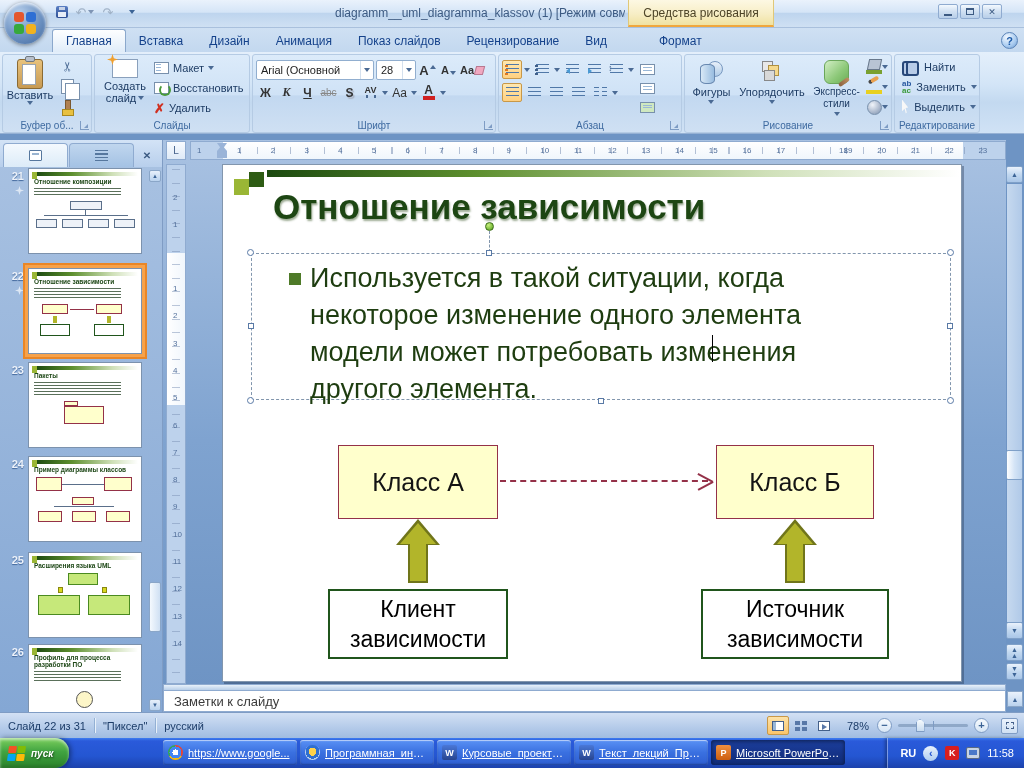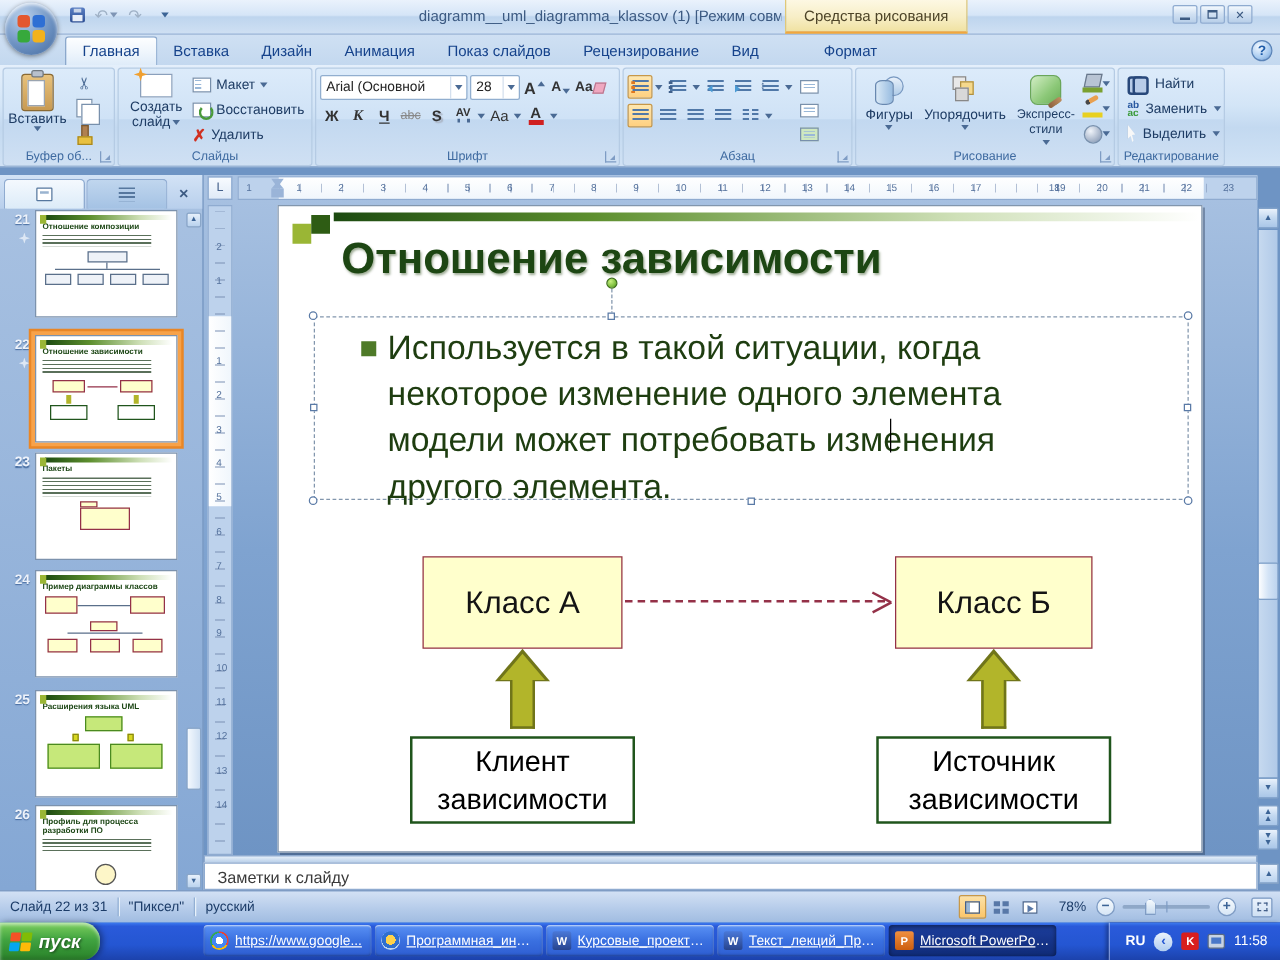--- a/index.html
+++ b/index.html
@@ -294,21 +294,21 @@
   .taskbar { position:absolute; left:0; top:738px; width:1024px; height:30px;
     background:linear-gradient(#3e7cf0,#2a5ada 10%,#2456d2 60%,#1c42ac); }
   .startbtn { position:absolute; left:0; top:0; height:30px; padding:0 16px 0 8px; border-radius:0 14px 14px 0;
     background:linear-gradient(#7ed05e,#41a441 45%,#2f8a2f 85%,#267226);
     box-shadow:inset 0 2px 3px rgba(255,255,255,.55), 2px 0 5px rgba(0,0,0,.4);
     display:flex; align-items:center; gap:6px; }
   .wlogo { width:17px; height:15px; display:grid; grid-template-columns:1fr 1fr; grid-template-rows:1fr 1fr; gap:1px; transform:skewX(-8deg); }
   .wlogo i { border-radius:1px; }
   .wlogo .w1 { background:#f35325; } .wlogo .w2 { background:#81bc06; }
   .wlogo .w3 { background:#05a6f0; } .wlogo .w4 { background:#ffba08; }
-  .startlabel { font-size:15px; font-weight:bold; font-style:italic; color:#fff; text-shadow:1px 1px 2px rgba(0,0,0,.5); }
+  .startlabel { font-size:10px; font-weight:bold; font-style:italic; color:#fff; text-shadow:1px 1px 2px rgba(0,0,0,.5); }
   .tasks { position:absolute; left:163px; top:2px; display:flex; gap:3px; }
   .taskbtn { width:134px; height:25px; border-radius:3px; background:linear-gradient(#5a91f5,#3a70e0 50%,#2e5ed2);
     box-shadow:inset 0 1px 1px rgba(255,255,255,.6), inset 0 -1px 2px rgba(0,0,0,.3);
     display:flex; align-items:center; gap:5px; padding:0 5px; color:#fff; font-size:11px; white-space:nowrap; overflow:hidden; }
   .taskbtn.active { background:linear-gradient(#1c3f9e,#16348a 50%,#102c78); box-shadow:inset 0 1px 4px rgba(0,0,0,.55); }
   .tlabel { overflow:hidden; text-overflow:ellipsis;text-decoration:underline; }
   .tico { flex:none; width:15px; height:15px; border-radius:2px; display:flex; align-items:center; justify-content:center;
     font-size:9px; font-weight:bold; color:#fff; }
   .tico.chrome { border-radius:50%; background:
       radial-gradient(circle at 50% 50%, #fff 0 3px, #4285f4 3px 6px, rgba(0,0,0,0) 6px),

